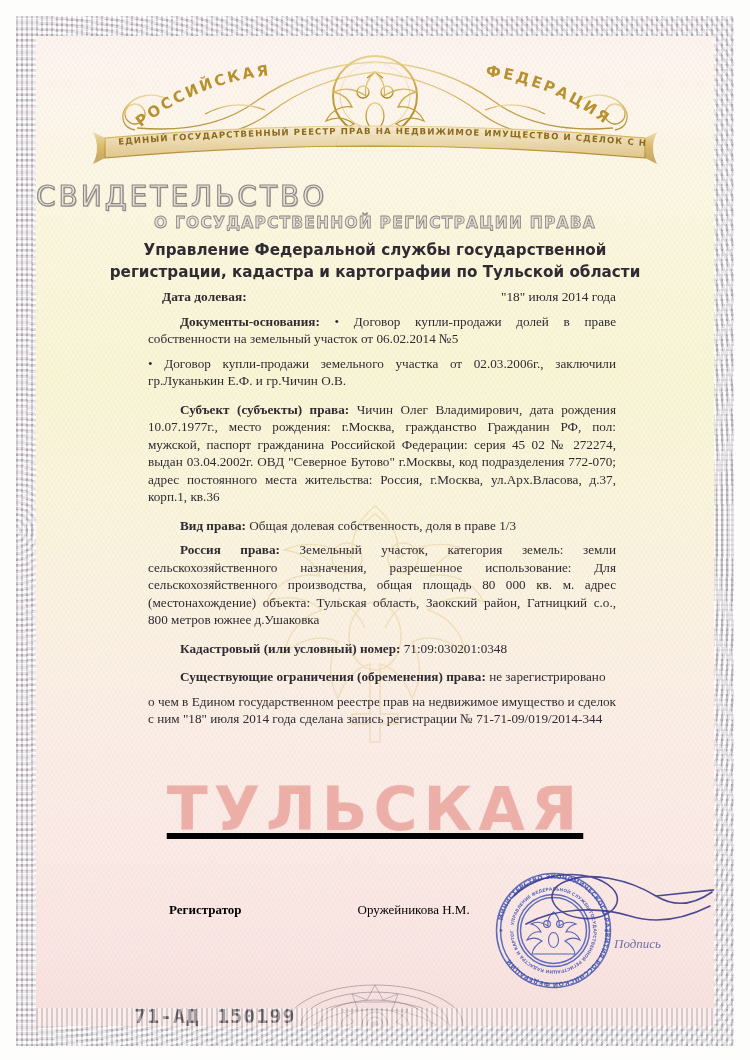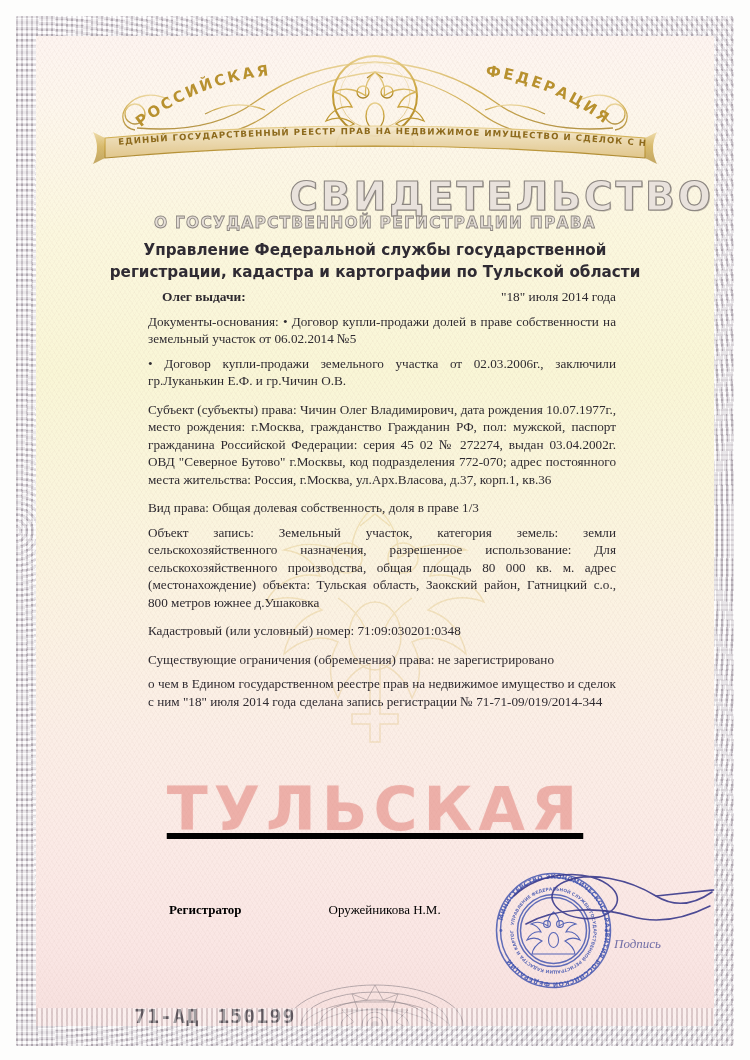--- a/index.html
+++ b/index.html
@@ -55,53 +55,53 @@
       color:rgba(226,128,120,.40);
       text-shadow:0 0 1px rgba(226,128,120,.25);}
   .wm-region div.l2{margin-top:2px;}
 
   
   .header-orn{position:absolute;left:50%;top:18px;transform:translateX(-50%);
       width:600px;height:120px;pointer-events:none;}
   .header-orn svg{width:100%;height:100%;}
 
   
-  .title-main{position:absolute;left:0;right:0;top:144px;text-align:right;
-      font-family:"DejaVu Sans",sans-serif;font-weight:700;
-      font-size:39px;letter-spacing:3px;line-height:34px;
+  .title-main{position:absolute;left:0;right:0;top:144px;text-align:left;
+      font-family:"DejaVu Sans",sans-serif;font-weight:400;
+      font-size:28px;letter-spacing:3px;line-height:34px;
       color:#e9e2dc;
       -webkit-text-stroke:1.1px #8d8782;
       text-shadow:1px 1px 0 rgba(120,112,106,.45);}
   .title-sub{position:absolute;left:0;right:0;top:178px;text-align:center;
       font-family:"DejaVu Sans",sans-serif;font-weight:700;
       font-size:15.5px;letter-spacing:1.2px;line-height:18px;
       color:#e4ddd6;
       -webkit-text-stroke:.85px #8d8782;}
   .title-org{position:absolute;left:60px;right:60px;top:203px;text-align:center;
       font-family:"DejaVu Sans",sans-serif;font-weight:600;
       font-size:15.2px;line-height:22px;color:#2f2b33;}
 
   
   .body-area{position:absolute;left:112px;right:98px;top:252px;
       color:#2e2a30;font-size:13.2px;line-height:17.5px;}
   .row{margin:0;}
-  .lbl{font-weight:400;}
+  .lbl{font-weight:700;margin-left:32px;}
   .just{text-align:justify;text-justify:inter-word;}
   .sp{margin-top:11px;}
   .sp-s{margin-top:7px;}
 
   .date-row{display:flex;align-items:baseline;justify-content:space-between;}
   .date-lbl{font-weight:700;font-size:13.4px;padding-left:14px;}
   .date-val{font-size:13.4px;}
 
   
   .reg-row{position:absolute;left:133px;right:98px;top:866px;
       display:flex;align-items:flex-start;}
   .reg-lbl{font-weight:700;font-size:13px;}
-  .reg-name{font-size:13px;margin-left:87px;}
+  .reg-name{font-size:13px;margin-left:116px;}
 
   
   .sig{position:absolute;left:470px;top:826px;width:230px;height:110px;
       pointer-events:none;}
   .sig svg{width:100%;height:100%;}
 
   
   .stamp{position:absolute;left:455px;top:832px;width:125px;height:125px;
       pointer-events:none;}
   .stamp svg{width:100%;height:100%;}
@@ -219,21 +219,21 @@
       </svg>
     </div>
 
     <div class="title-main">СВИДЕТЕЛЬСТВО</div>
     <div class="title-sub">О ГОСУДАРСТВЕННОЙ РЕГИСТРАЦИИ ПРАВА</div>
     <div class="title-org">Управление Федеральной службы государственной регистрации, кадастра и картографии по Тульской области</div>
 
     <div class="body-area">
 
       <div class="date-row">
-        <span class="date-lbl">Олег выдачи:</span>
+        <span class="date-lbl">Дата долевая:</span>
         <span class="date-val">"18" июля 2014 года</span>
       </div>
 
       <p class="row just sp-s">
         <span class="lbl">Документы-основания:</span>
         <span>• Договор купли-продажи долей в праве собственности на земельный участок от 06.02.2014 №5</span>
       </p>
 
       <p class="row just sp-s">• Договор купли-продажи земельного участка от 02.03.2006г., заключили гр.Луканькин Е.Ф. и гр.Чичин О.В.</p>
 
@@ -241,21 +241,21 @@
         <span class="lbl">Субъект (субъекты) права:</span>
         <span>Чичин Олег Владимирович, дата рождения 10.07.1977г., место рождения: г.Москва, гражданство Гражданин РФ, пол: мужской, паспорт гражданина Российской Федерации: серия 45 02 № 272274, выдан 03.04.2002г. ОВД "Северное Бутово" г.Москвы, код подразделения 772-070; адрес постоянного места жительства: Россия, г.Москва, ул.Арх.Власова, д.37, корп.1, кв.36</span>
       </p>
 
       <p class="row just sp">
         <span class="lbl">Вид права:</span>
         <span>Общая долевая собственность, доля в праве 1/3</span>
       </p>
 
       <p class="row just sp-s">
-        <span class="lbl">Объект запись:</span>
+        <span class="lbl">Россия права:</span>
         <span>Земельный участок, категория земель: земли сельскохозяйственного назначения, разрешенное использование: Для сельскохозяйственного производства, общая площадь 80 000 кв. м. адрес (местонахождение) объекта: Тульская область, Заокский район, Гатницкий с.о., 800 метров южнее д.Ушаковка</span>
       </p>
 
       <p class="row just sp">
         <span class="lbl">Кадастровый (или условный) номер:</span>
         <span>71:09:030201:0348</span>
       </p>
 
       <p class="row just sp">
         <span class="lbl">Существующие ограничения (обременения) права:</span>

